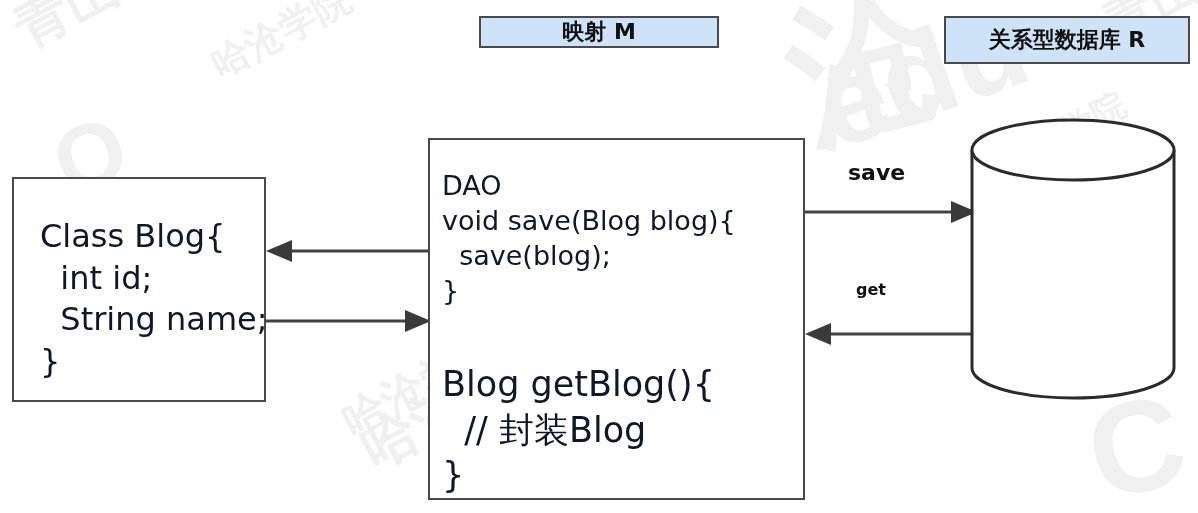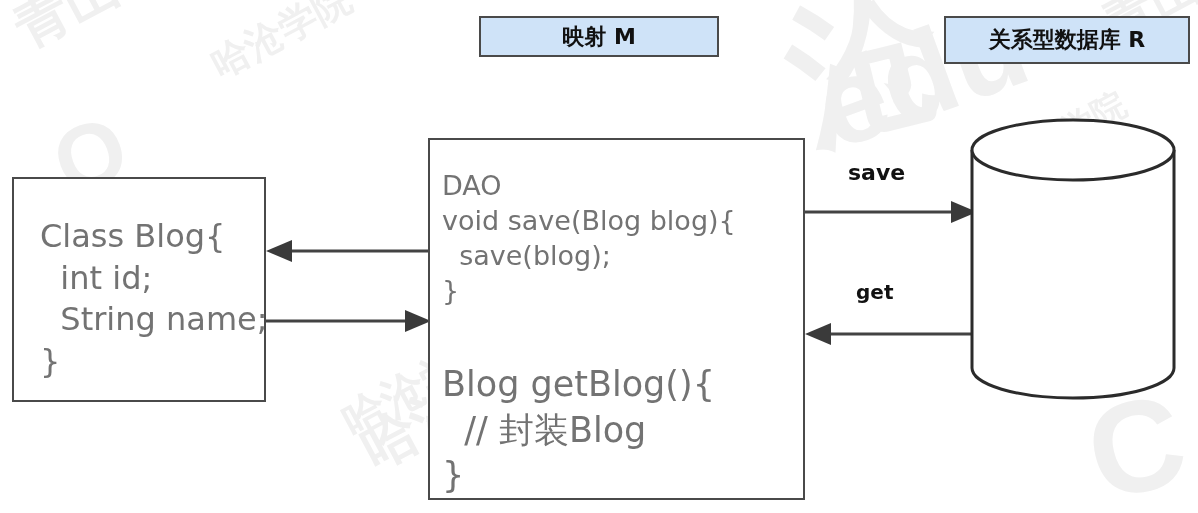--- a/index.html
+++ b/index.html
@@ -54,21 +54,21 @@
   
   .code-box {
     position: absolute;
     background: #ffffff;
     border: 2px solid #4a4a4a;
     box-sizing: border-box;
     z-index: 3;
   }
   .code-text {
     position: absolute;
-    color: #737373;
+    color: #0f172a;
     font-family: "DejaVu Sans", sans-serif;
     white-space: pre;
     line-height: 1.30;
     z-index: 4;
   }
 
   
   .arrow-svg {
     position: absolute;
     z-index: 2;
@@ -113,21 +113,21 @@
     <div class="wm wm-cn" style="left:995px; top:150px; font-size:34px; transform:rotate(-28deg); transform-origin:left top;">哈沧学院</div>
     <div class="wm wm-cn" style="left:335px; top:405px; font-size:44px; transform:rotate(-28deg); transform-origin:left top;">哈沧学院</div>
     <div class="wm wm-cn" style="left:775px; top:10px; font-size:150px; transform:rotate(-14deg); transform-origin:left top;">沧</div>
     <div class="wm" style="left:800px; top:55px; font-size:120px; transform:rotate(-20deg); transform-origin:left top;">edu</div>
     <div class="wm" style="left:1075px; top:395px; font-size:130px; transform:rotate(-14deg); transform-origin:left top;">C</div>
     <div class="wm wm-cn" style="left:352px; top:428px; font-size:56px; transform:rotate(-28deg); transform-origin:left top;">哈沧</div>
     <div class="wm" style="left:42px; top:125px; font-size:90px; transform:rotate(-20deg); transform-origin:left top;">O</div>
   </div>
 
 
-  <div class="title-box" style="left:479px; top:16px; width:240px; height:41px; font-size:22px;">
+  <div class="title-box" style="left:479px; top:16px; width:240px; height:32px; font-size:22px;">
     <span>映射 M</span>
   </div>
 
   <div class="title-box" style="left:944px; top:16px; width:246px; height:48px; font-size:22px;">
     <span>关系型数据库 R</span>
   </div>
 
   <div class="code-box" style="left:12px; top:177px; width:254px; height:225px;"></div>
   <div class="code-text" style="left:40px; top:216px; font-size:32px;">Class Blog{
   int id;
@@ -156,20 +156,20 @@
   <svg class="arrow-svg" style="left:805px; top:199px; width:172px; height:26px;" viewBox="0 0 172 26">
     <line class="arrow-line" x1="0" y1="13" x2="150" y2="13"></line>
     <polygon class="arrow-head" points="172,13 146,2 146,24"></polygon>
   </svg>
   <div class="arrow-label" style="left:848px; top:160px; font-size:22px;">save</div>
 
   <svg class="arrow-svg" style="left:805px; top:321px; width:172px; height:26px;" viewBox="0 0 172 26">
     <line class="arrow-line" x1="172" y1="13" x2="22" y2="13"></line>
     <polygon class="arrow-head" points="0,13 26,2 26,24"></polygon>
   </svg>
-  <div class="arrow-label" style="left:856px; top:280px; font-size:20px;">get</div>
+  <div class="arrow-label" style="left:856px; top:280px; font-size:16px;">get</div>
 
   <svg class="db-svg" style="left:968px; top:118px; width:210px; height:282px;" viewBox="0 0 210 282">
     <path class="db-shape" d="M 4,32 L 4,250 A 101,30 0 0 0 206,250 L 206,32"></path>
     <ellipse class="db-shape" cx="105" cy="32" rx="101" ry="30"></ellipse>
   </svg>
 
 </div>
 
 </body></html>

